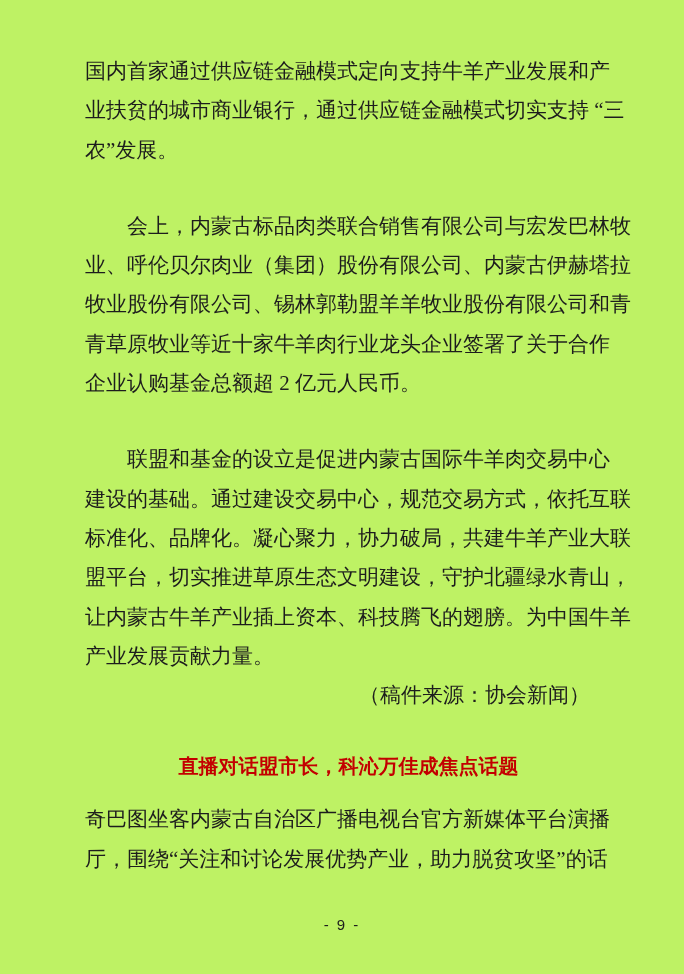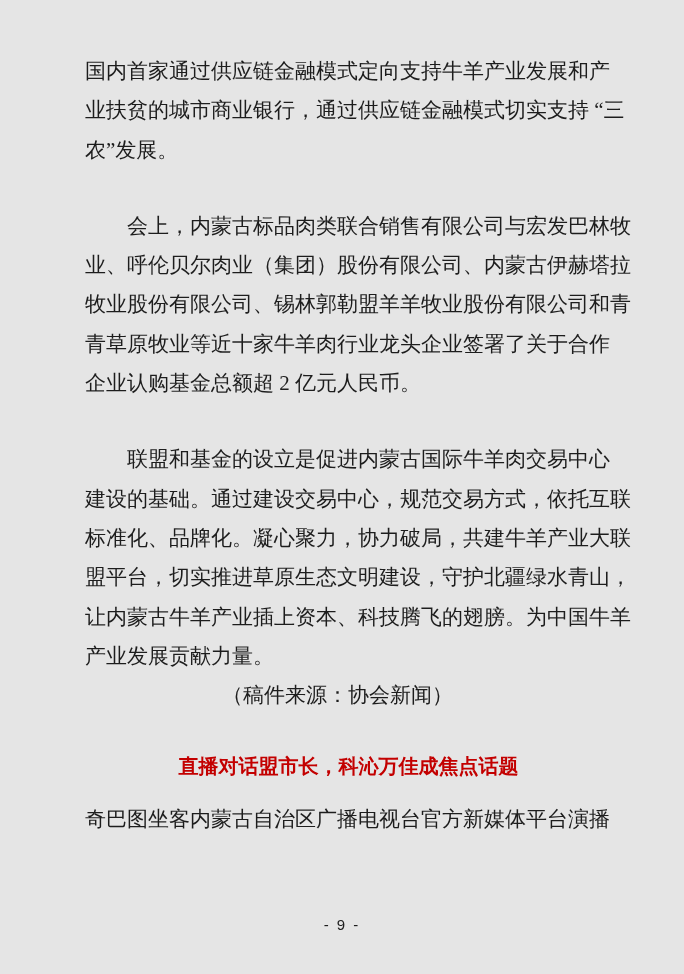--- a/index.html
+++ b/index.html
@@ -11,39 +11,39 @@
     width: 684px;
     height: 974px;
     font-family: "Liberation Serif", "DejaVu Serif", serif;
     color: #1d1d1d;
   }
   .page {
     position: relative;
     width: 684px;
     height: 974px;
     overflow: hidden;
-    background: #e5e5e5;
+    background: #bef264;
   }
   .content {
     position: absolute;
     left: 85px;
     top: 52px;
     width: 527px;
   }
   .para { margin: 0; }
   .line {
     font-size: 21px;
     line-height: 39.3px;
     white-space: pre;
   }
   .indent { text-indent: 42px; margin-top: 37px; }
   .source-note {
     font-size: 21px;
     line-height: 39.3px;
-    text-align: center;
+    text-align: right;
     padding-right: 22px;
   }
   .article-title {
     margin: 30px 0 13px 0;
     text-align: center;
     font-size: 20px;
     font-weight: bold;
     line-height: 42px;
     white-space: nowrap;
   }
@@ -90,20 +90,21 @@
         </div>
       <div class="source-note">（稿件来源：协会新闻）</div>
     </section>
 
     <h1 class="article-title" style="color: rgb(195, 0, 0);">直播对话盟市长，科沁万佳成焦点话题</h1>
 
     <section>
       <div id="next-article-paragraphs">
           <div class="para">
             <div class="line">奇巴图坐客内蒙古自治区广播电视台官方新媒体平台演播</div>
+            <div class="line">厅，围绕“关注和讨论发展优势产业，助力脱贫攻坚”的话</div>
           </div>
         </div>
     </section>
 
   </div>
 
   <footer class="page-footer">
     <span>- 9 -</span>
   </footer>
 </div>

